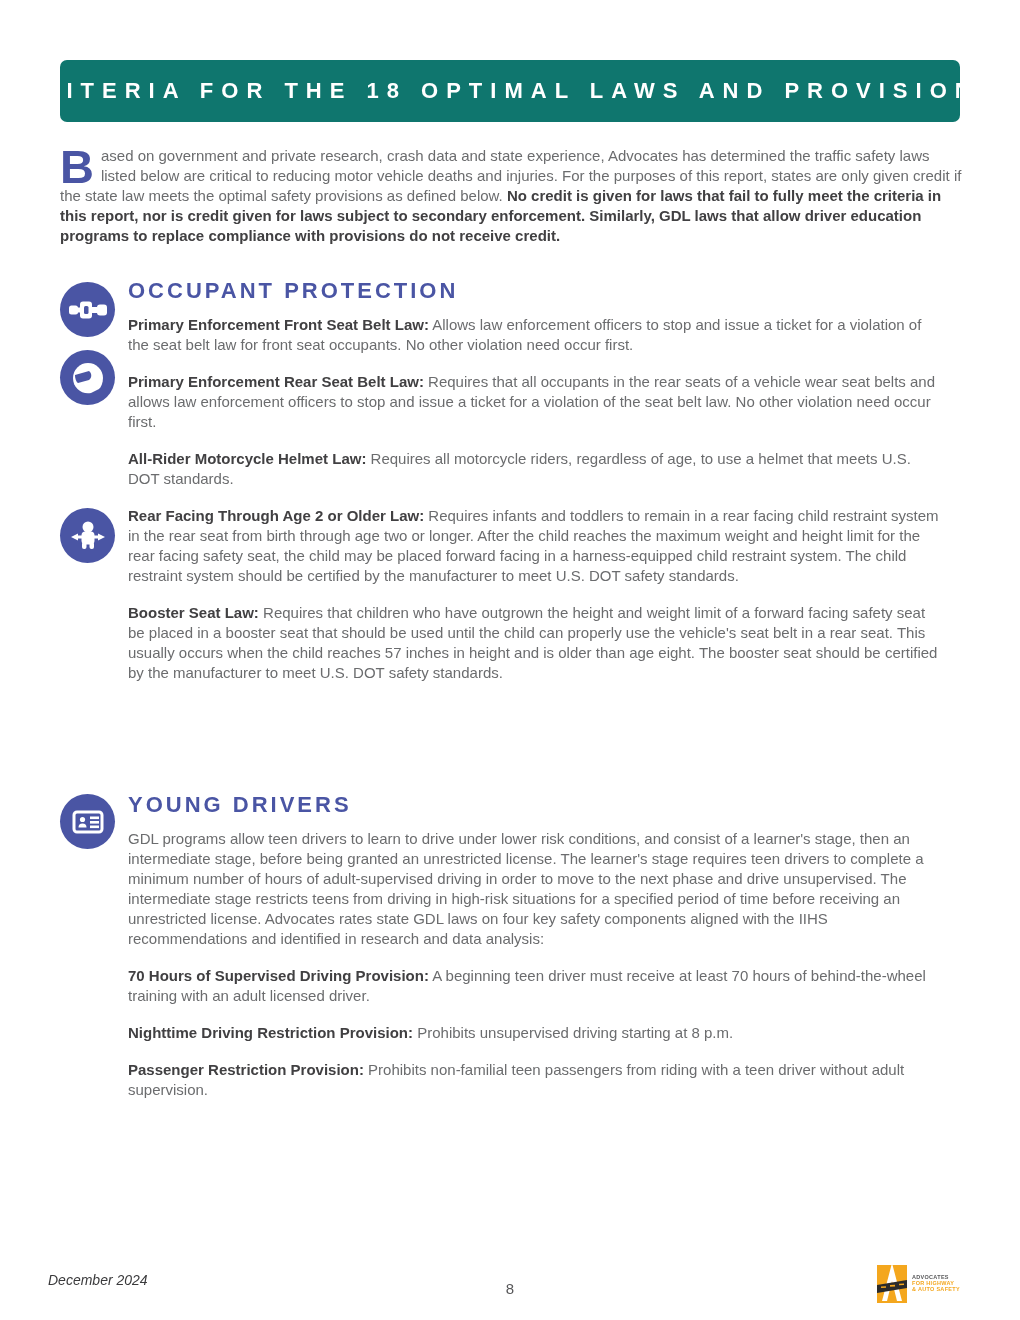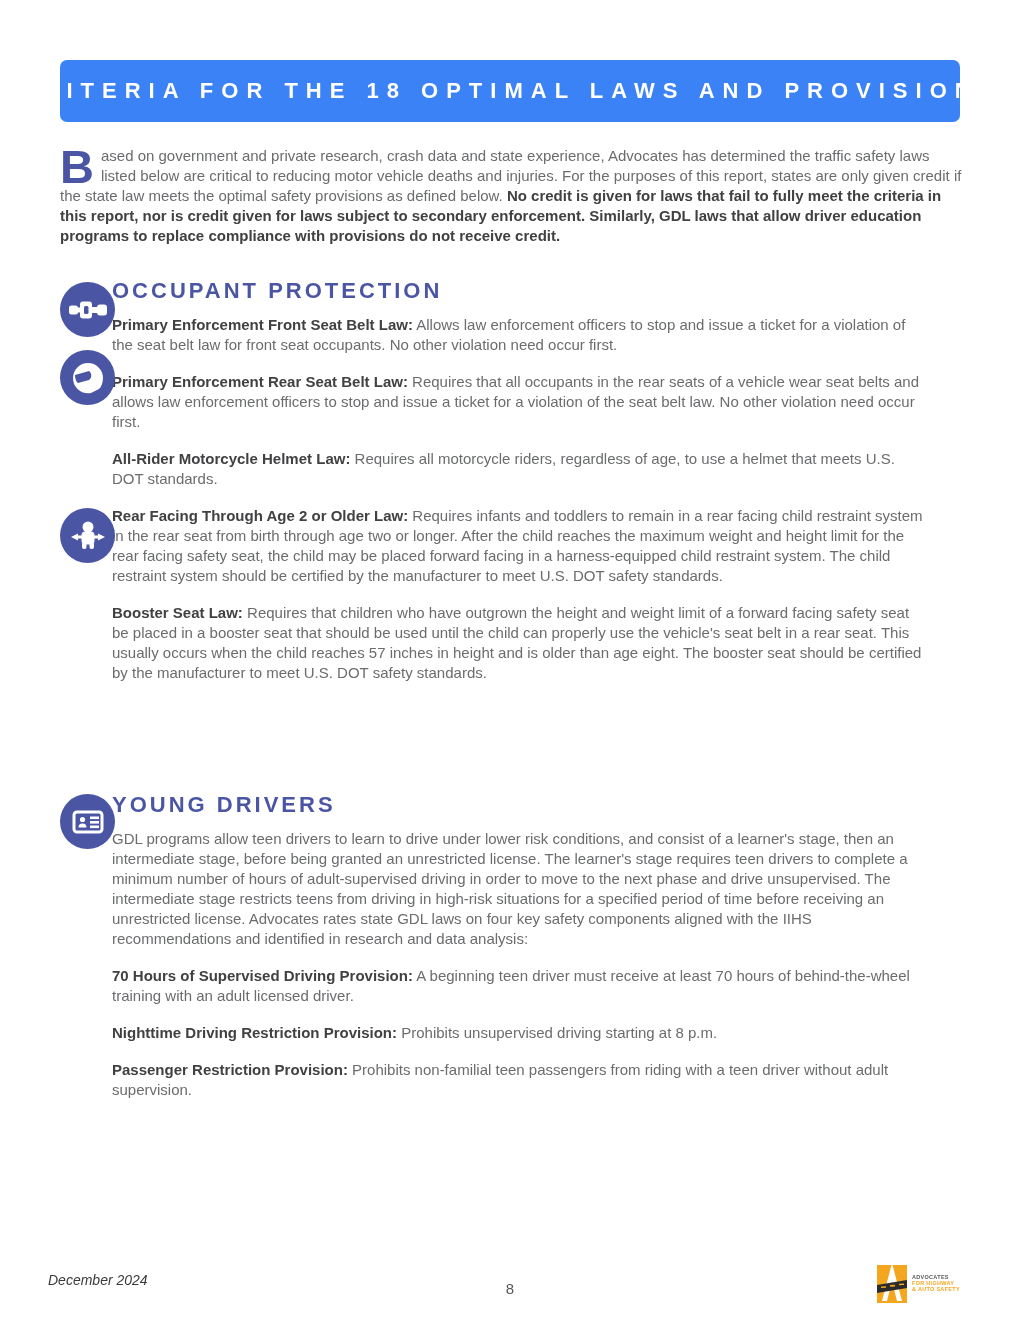--- a/index.html
+++ b/index.html
@@ -5,21 +5,21 @@
   * { margin:0; padding:0; box-sizing:border-box; }
   html,body { background:#ffffff; }
   body { font-family:"Liberation Sans", sans-serif; }
   .page {
     position:relative; width:1020px; height:1320px; background:#ffffff;
     overflow:hidden; margin:0 auto;
   }
   
   .banner {
     position:absolute; left:60px; top:60px; width:900px; height:62px;
-    background:#3b82f6; border-radius:7px;
+    background:#0f766e; border-radius:7px;
     display:flex; align-items:center; justify-content:center;
   }
   .banner h1 {
     color:#ffffff; font-size:22px; font-weight:bold;
     letter-spacing:8px; white-space:nowrap; text-transform:uppercase;
   }
   
   .intro {
     position:absolute; left:60px; top:146px; width:906px;
     font-size:15px; line-height:20px; color:#6B6C6E; text-align:left;
@@ -28,21 +28,21 @@
     float:left; color:#4A55A4; font-weight:bold; font-size:47px;
     line-height:38px; margin:2px 7px 0 0;
   }
   .intro strong, .para strong { color:#414042; }
   
   .section { position:absolute; left:60px; width:906px; }
   .icon-circle {
     position:absolute; left:0; width:55px; height:55px; border-radius:50%;
     background:#4A55A4; display:flex; align-items:center; justify-content:center;
   }
-  .section-content { margin-left:52px; width:812px; }
+  .section-content { margin-left:68px; width:812px; }
   .section h2 {
     color:#4A55A4; font-size:22px; line-height:26px; font-weight:bold;
     letter-spacing:3px; margin-bottom:11px; white-space:nowrap;
   }
   .para { font-size:15px; line-height:20px; color:#6B6C6E; margin-bottom:17px; }
   
   .footer-date {
     position:absolute; left:48px; top:1272px; font-size:14px;
     font-style:italic; color:#3A3A3C;
   }

